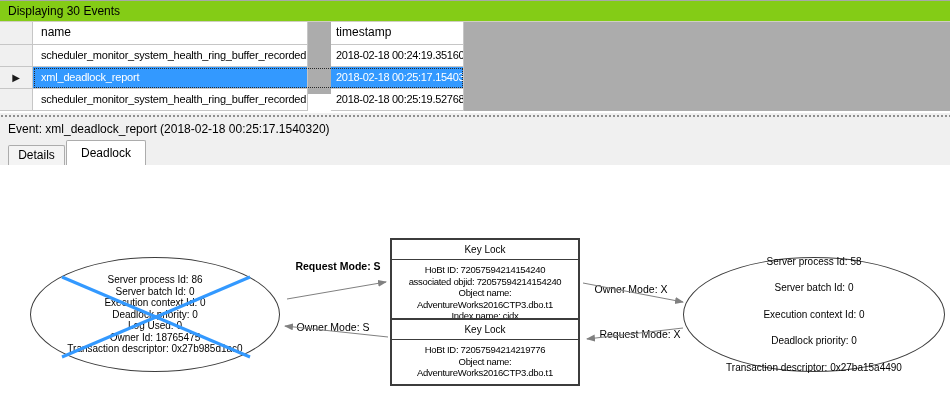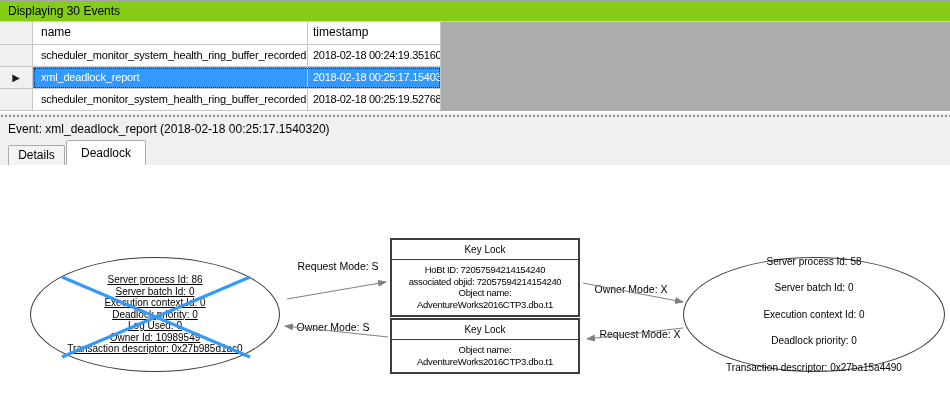--- a/index.html
+++ b/index.html
@@ -20,21 +20,21 @@
   .grid {
     position: absolute; top: 22px; left: 0; width: 950px; height: 72px;
     background: #ACACAC; font-size: 11px;
   }
   .grid-row { display: flex; height: 22px; }
   .grid-row.header { height: 23px; }
   .cell { border-right: 1px solid #C6C6C6; border-bottom: 1px solid #C6C6C6;
           line-height: 21px; white-space: nowrap; overflow: hidden; }
   .sel-cell  { width: 33px; background: #F0F0F0; flex: none; text-align: center; }
   .name-cell { width: 275px; background: #fff; flex: none; padding-left: 8px; letter-spacing: -0.2px; }
-  .ts-cell   { width: 133px; background: #fff; flex: none; padding-left: 5px; letter-spacing: -0.3px; }
+  .ts-cell   { width: 133px; background: #fff; flex: none; padding-left: 5px; letter-spacing: -0.3px; margin-left: 23px; }
   .fill-cell { flex: 1; background: #ACACAC; border: none; }
   .grid-row.header .name-cell, .grid-row.header .ts-cell { font-size: 12px; letter-spacing: 0; }
   .row-main { display: flex; flex: none; }
   .grid-row.selected .name-cell, .grid-row.selected .ts-cell {
     background: #3399FF; color: #fff;
   }
   .grid-row.selected .row-main { outline: 1px dotted #2a2a2a; outline-offset: -2px; }
   .sel-arrow { font-size: 10px; color: #1a1a1a; line-height: 22px; }
 
   
@@ -69,21 +69,21 @@
 
   
   .canvas {
     position: absolute; top: 165px; left: 0; width: 950px; height: 235px; background: #fff;
   }
   .process {
     position: absolute; border: 1px solid #3c3c3c; border-radius: 50%; background: #fff;
     display: flex; flex-direction: column; justify-content: center;
     text-align: center; font-size: 10px; line-height: 11.5px; z-index: 1;
   }
-  .process.left  { left: 30px;  top: 92px; width: 250px; height: 115px; text-decoration: underline; }
+  .process.left  { left: 30px;  top: 92px; width: 250px; height: 115px; }
   .process.right { left: 683px; top: 92px; width: 262px; height: 115px; gap: 15px; }
 
   .lockbox {
     position: absolute; border: 2px solid #3c3c3c; background: #fff;
     text-align: center; z-index: 1; width: 190px; left: 390px;
   }
   .lockbox .title { height: 20px; line-height: 20px; font-size: 10px; border-bottom: 1px solid #3c3c3c; }
   .lockbox .lbody { padding: 4px 2px 5px; font-size: 9.5px; line-height: 11.5px; letter-spacing: -0.3px; overflow: hidden; }
   .lockbox.top    { top: 73px; }
   .lockbox.bottom { top: 153px; }
@@ -149,49 +149,51 @@
 </div>
 
 <div class="canvas">
 
   <div class="process left">
     <div>Server process Id: 86</div>
     <div>Server batch Id: 0</div>
     <div>Execution context Id: 0</div>
     <div>Deadlock priority: 0</div>
     <div>Log Used: 0</div>
-    <div>Owner Id: 10989549</div>
+    <div>Owner Id: 18765475</div>
     <div>Transaction descriptor: 0x27b985d1ac0</div>
   </div>
 
   <div class="process right">
     <div>Server process Id: 58</div>
     <div>Server batch Id: 0</div>
     <div>Execution context Id: 0</div>
     <div>Deadlock priority: 0</div>
     <div>Transaction descriptor: 0x27ba15a4490</div>
   </div>
 
   <div class="lockbox top">
     <div class="title">Key Lock</div>
     <div class="lbody">
       <div>HoBt ID: 72057594214154240</div>
       <div>associated objid: 72057594214154240</div>
       <div>Object name: AdventureWorks2016CTP3.dbo.t1</div>
+      <div>Index name: cidx</div>
     </div>
   </div>
 
   <div class="lockbox bottom">
     <div class="title">Key Lock</div>
     <div class="lbody">
+      <div>HoBt ID: 72057594214219776</div>
       <div>Object name: AdventureWorks2016CTP3.dbo.t1</div>
     </div>
   </div>
 
-  <div class="edge-label" style="left:338px; top:101px;">Request Mode: S</div>
+  <div class="edge-label" style="left:338px; top:101px;font-weight:bold;">Request Mode: S</div>
   <div class="edge-label" style="left:333px; top:162px;">Owner Mode: S</div>
   <div class="edge-label" style="left:631px; top:124px;">Owner Mode: X</div>
   <div class="edge-label" style="left:640px; top:169px;">Request Mode: X</div>
 
   <svg class="overlay" width="950" height="235">
     <defs>
       <marker id="arrow" markerWidth="9" markerHeight="8" refX="8" refY="3.5" orient="auto">
         <path d="M0,0 L9,3.5 L0,7 z" fill="#808080"></path>
       </marker>
     </defs>

